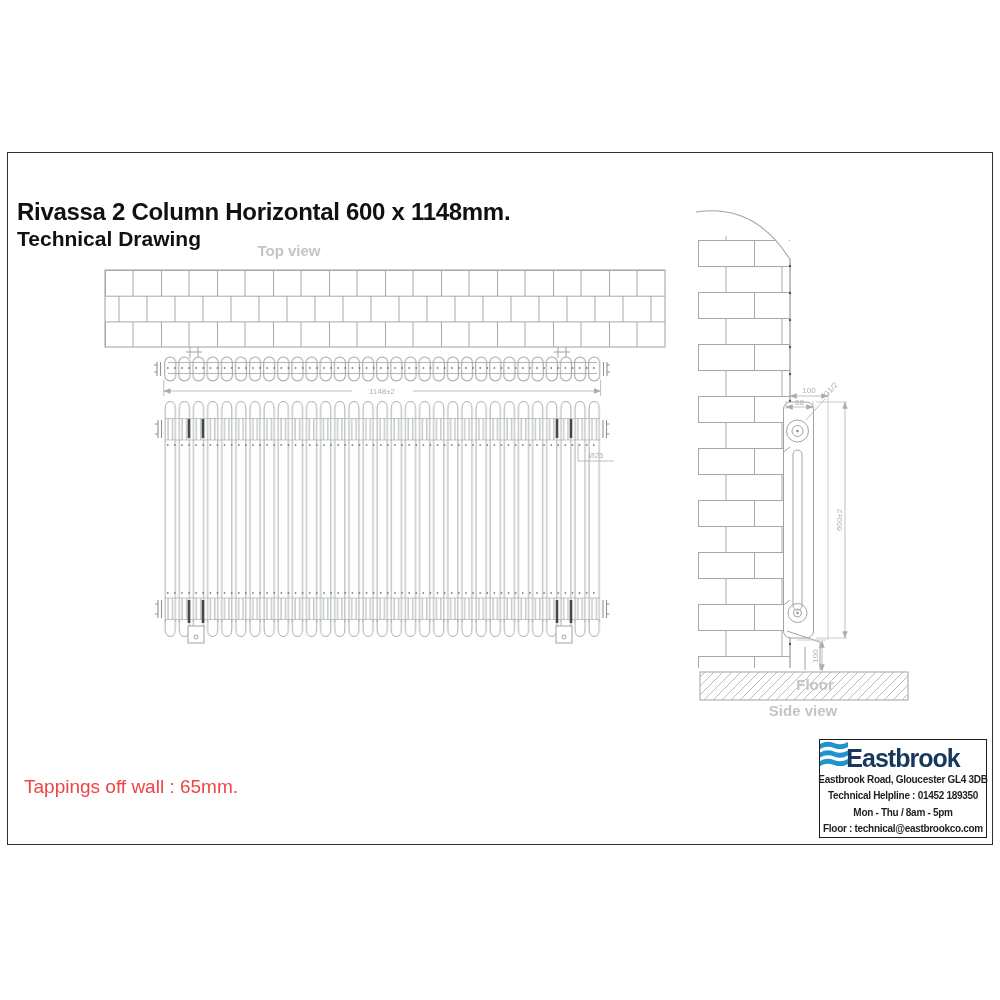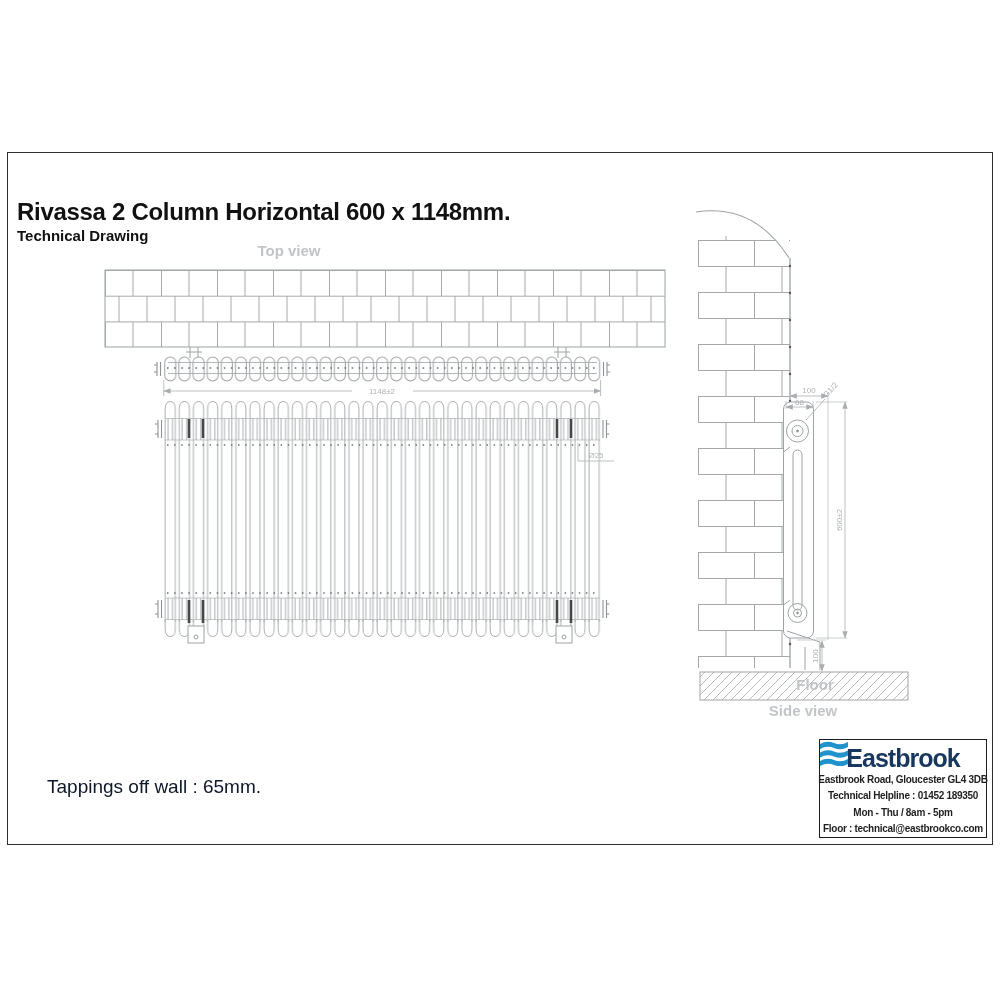--- a/index.html
+++ b/index.html
@@ -2,22 +2,22 @@
 <html><head>
 <meta charset="utf-8">
 <style>
   html,body{margin:0;padding:0;background:#fff;}
   #page{position:relative;width:1000px;height:1000px;background:#fff;overflow:hidden;
         font-family:"Liberation Sans",sans-serif;}
   #sheet-border{position:absolute;left:7px;top:152px;width:986px;height:693px;
         border:1.5px solid #2e2e2e;box-sizing:border-box;}
   #titleblock{position:absolute;left:17px;top:158px;color:#111;margin-top:40px;}
   #titleblock .t1{font-size:24px;font-weight:700;letter-spacing:-0.3px;}
-  #titleblock .t2{font-size:15px;font-weight:700;margin-top:1px;}
-  #note{position:absolute;left:47px;top:776px;font-size:19px;color:#0f172a;}
+  #titleblock .t2{font-size:21px;font-weight:700;margin-top:1px;}
+  #note{position:absolute;left:24px;top:776px;font-size:19px;color:#ef4444;}
   svg{position:absolute;left:0;top:0;}
   svg text{font-family:"Liberation Sans",sans-serif;}
   .viewlabel{fill:#c2c5c7;font-size:15px;font-weight:700;}
   .dimtext{fill:#aeb2b4;font-size:8px;}
   
   #infobox{position:absolute;left:819px;top:739px;width:168px;height:99px;
         border:1.6px solid #1c1c1c;box-sizing:border-box;background:#fff;
         display:flex;flex-direction:column;align-items:center;justify-content:flex-start;
         padding-top:5px;}
   #logo-row{display:flex;align-items:center;gap:4px;height:28px;}

